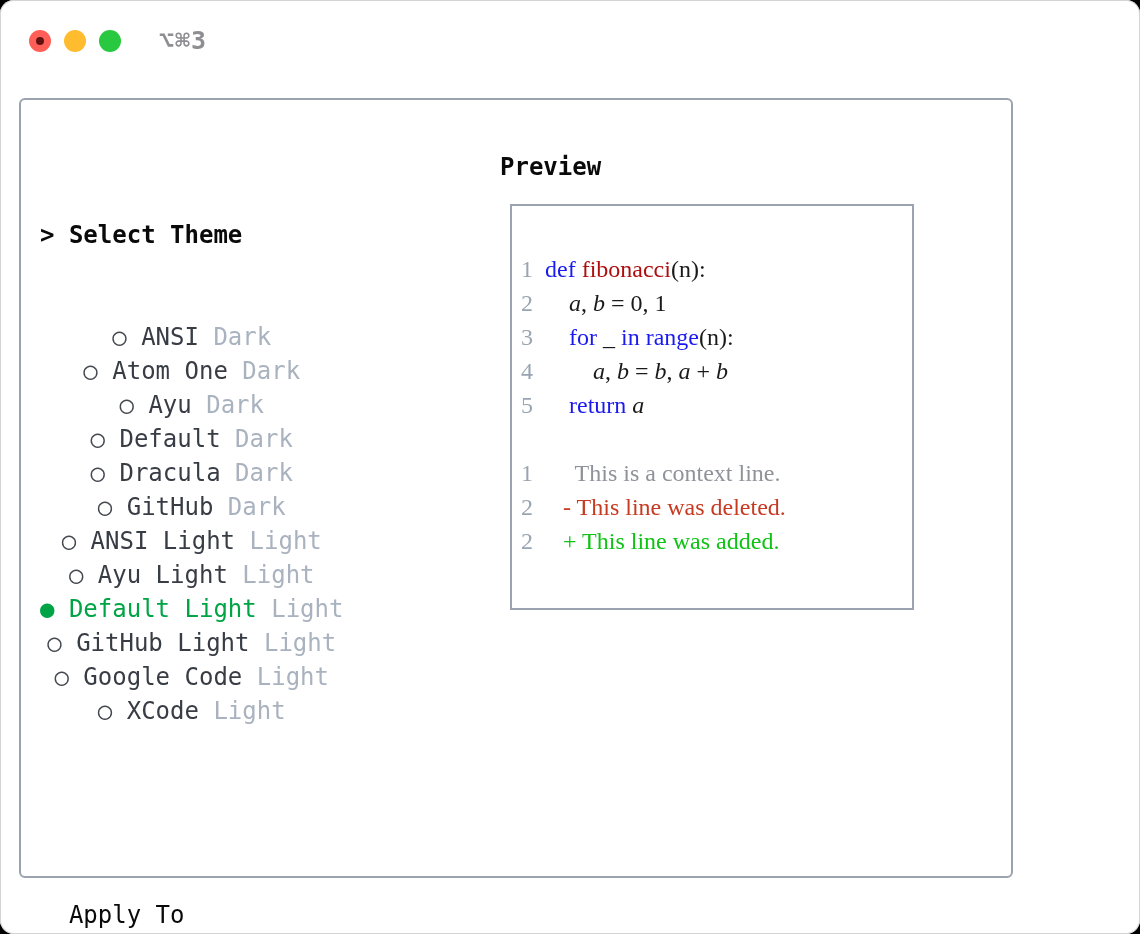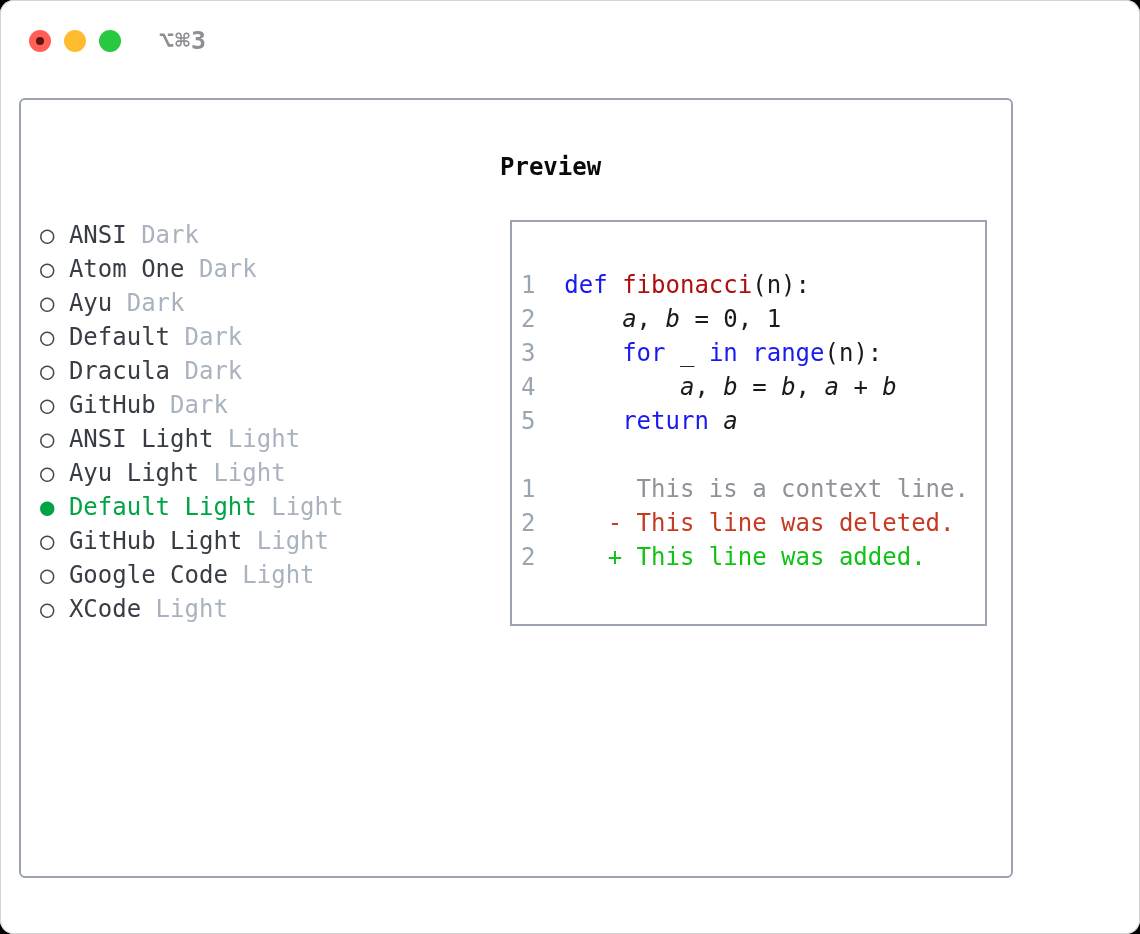--- a/index.html
+++ b/index.html
@@ -33,31 +33,32 @@
   
   .main-box{
     position:absolute;left:19px;top:98px;width:994px;height:780px;
     border:2px solid var(--panel-border,#9aa3af);
     border-radius:6px;box-sizing:border-box;
   }
   .mono-col{font-size:24px;line-height:34px;white-space:pre;}
   .row{height:34px;}
   .left-col{position:absolute;left:19px;top:50px;}
   .header-label,.prompt{font-weight:bold;color:var(--header-black,#0a0a0a);}
-  .item{color:var(--item-text,#383c44);}
+  .item{color:var(--item-text,#383c44);text-align:center;}
   .item .marker{color:var(--marker-gray,#44484f);}
   .item .variant{color:var(--muted-gray,#a9b2bf);}
   .item.selected .marker,.item.selected .tname{color:var(--selected-green,#00a445);}
   .apply-header{color:var(--header-black,#0a0a0a);padding-left:2ch;}
   
   .preview-header{position:absolute;left:479px;top:50px;font-weight:bold;color:var(--header-black,#0a0a0a);}
   .preview-box{
-    position:absolute;left:489px;top:120px;width:477px;height:406px;
+    position:absolute;left:489px;top:104px;width:404px;height:406px;
     border:2px solid var(--panel-border,#9aa3af);box-sizing:border-box;
     overflow:hidden;
+    font-family:Liberation Serif, serif;
   }
   .code{padding:46px 0 0 9px;}
   .ln{color:var(--line-number,#9aa5b2);}
   .kw{color:var(--keyword-blue,#1a1af0);}
   .fn{color:var(--function-red,#ae0e0e);}
   .pl{color:var(--code-plain,#1a1a1a);}
   .var{color:var(--code-plain,#1a1a1a);font-style:italic;}
   .ctx{color:var(--context-gray,#8f9399);}
   .del{color:var(--deleted-red,#c63a22);}
   .add{color:var(--added-green,#0fc315);}
@@ -72,22 +73,24 @@
       <span class="tl-dot"></span>
     </span>
     <span class="tl yellow"></span>
     <span class="tl green"></span>
     <span class="win-title">⌥⌘3</span>
   </div>
 
   <div class="main-box">
 
     <div class="left-col mono-col">
+      <div class="row"><span class="prompt">&gt;</span> <span class="header-label">Select Theme</span></div>
       <div id="theme-list"><div class="row item"><span class="marker">○</span> <span class="tname">ANSI</span> <span class="variant">Dark</span></div><div class="row item"><span class="marker">○</span> <span class="tname">Atom One</span> <span class="variant">Dark</span></div><div class="row item"><span class="marker">○</span> <span class="tname">Ayu</span> <span class="variant">Dark</span></div><div class="row item"><span class="marker">○</span> <span class="tname">Default</span> <span class="variant">Dark</span></div><div class="row item"><span class="marker">○</span> <span class="tname">Dracula</span> <span class="variant">Dark</span></div><div class="row item"><span class="marker">○</span> <span class="tname">GitHub</span> <span class="variant">Dark</span></div><div class="row item"><span class="marker">○</span> <span class="tname">ANSI Light</span> <span class="variant">Light</span></div><div class="row item"><span class="marker">○</span> <span class="tname">Ayu Light</span> <span class="variant">Light</span></div><div class="row item selected"><span class="marker">●</span> <span class="tname">Default Light</span> <span class="variant">Light</span></div><div class="row item"><span class="marker">○</span> <span class="tname">GitHub Light</span> <span class="variant">Light</span></div><div class="row item"><span class="marker">○</span> <span class="tname">Google Code</span> <span class="variant">Light</span></div><div class="row item"><span class="marker">○</span> <span class="tname">XCode</span> <span class="variant">Light</span></div></div>
       <div class="row"></div>
+      <div class="row apply-header">Apply To</div>
       
       
       
       
     </div>
 
     <div class="preview-header mono-col">Preview</div>
 
     <div class="preview-box">
       <div id="code" class="code mono-col"><div class="row"><span class="ln">1</span>  <span class="kw">def</span><span class="pl"> </span><span class="fn">fibonacci</span><span class="pl">(n):</span></div><div class="row"><span class="ln">2</span>  <span class="pl">    </span><span class="var">a</span><span class="pl">, </span><span class="var">b</span><span class="pl"> = 0, 1</span></div><div class="row"><span class="ln">3</span>  <span class="pl">    </span><span class="kw">for</span><span class="pl"> _ </span><span class="kw">in</span><span class="pl"> </span><span class="kw">range</span><span class="pl">(n):</span></div><div class="row"><span class="ln">4</span>  <span class="pl">        </span><span class="var">a</span><span class="pl">, </span><span class="var">b</span><span class="pl"> = </span><span class="var">b</span><span class="pl">, </span><span class="var">a</span><span class="pl"> + </span><span class="var">b</span></div><div class="row"><span class="ln">5</span>  <span class="pl">    </span><span class="kw">return</span><span class="pl"> </span><span class="var">a</span></div><div class="row"></div><div class="row"><span class="ln">1</span>  <span class="ctx">     This is a context line.</span></div><div class="row"><span class="ln">2</span>  <span class="del">   - This line was deleted.</span></div><div class="row"><span class="ln">2</span>  <span class="add">   + This line was added.</span></div></div>

